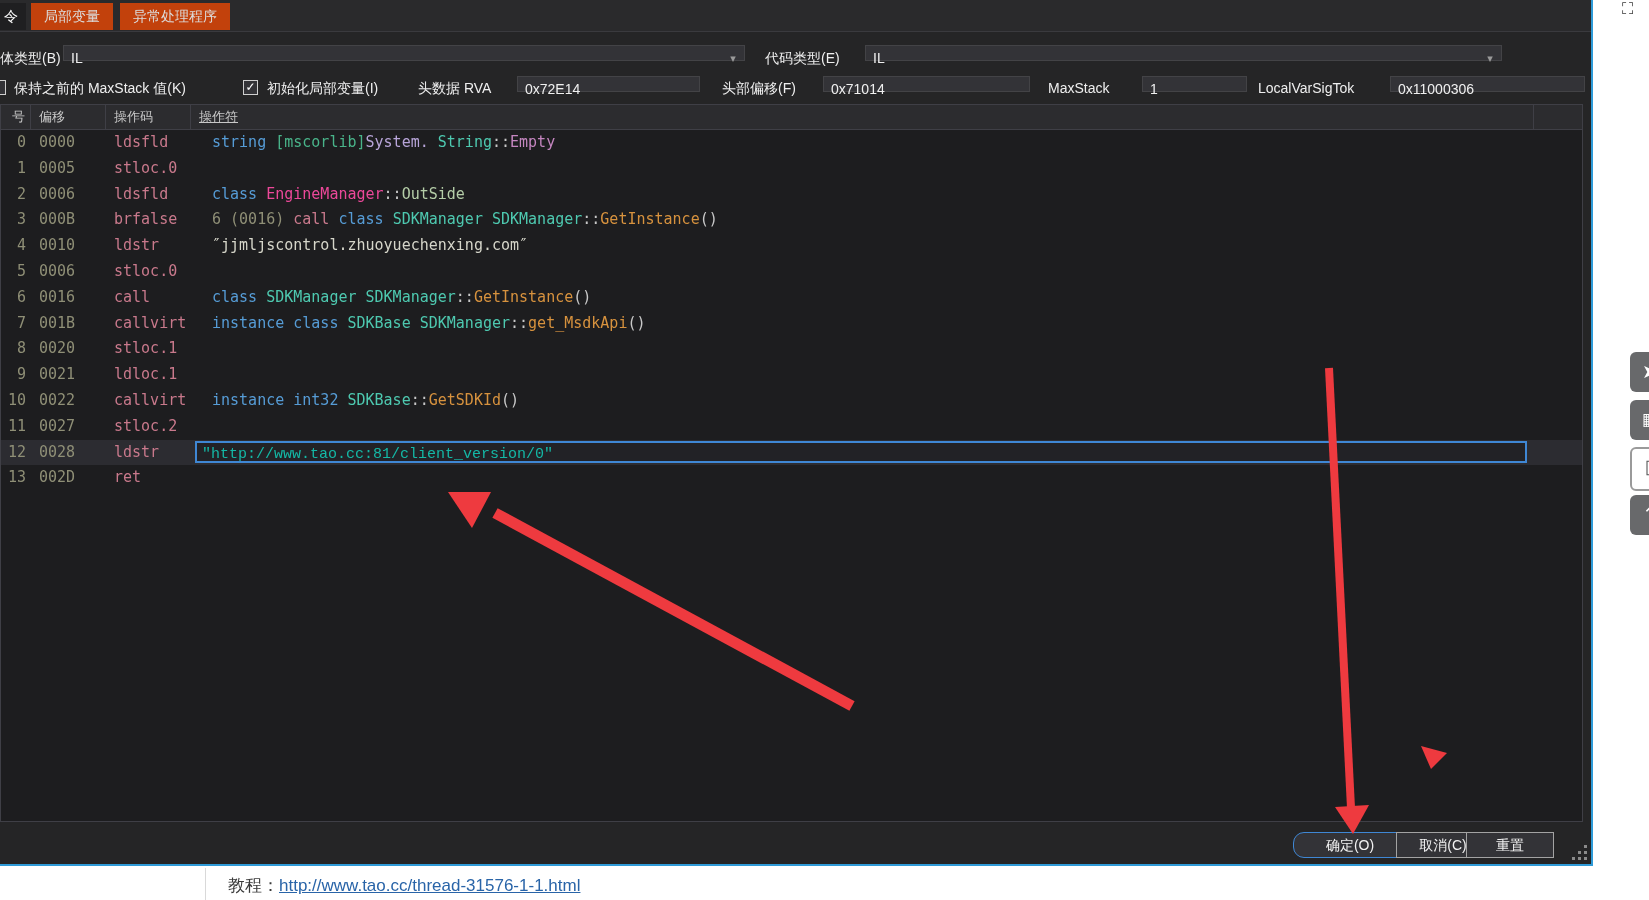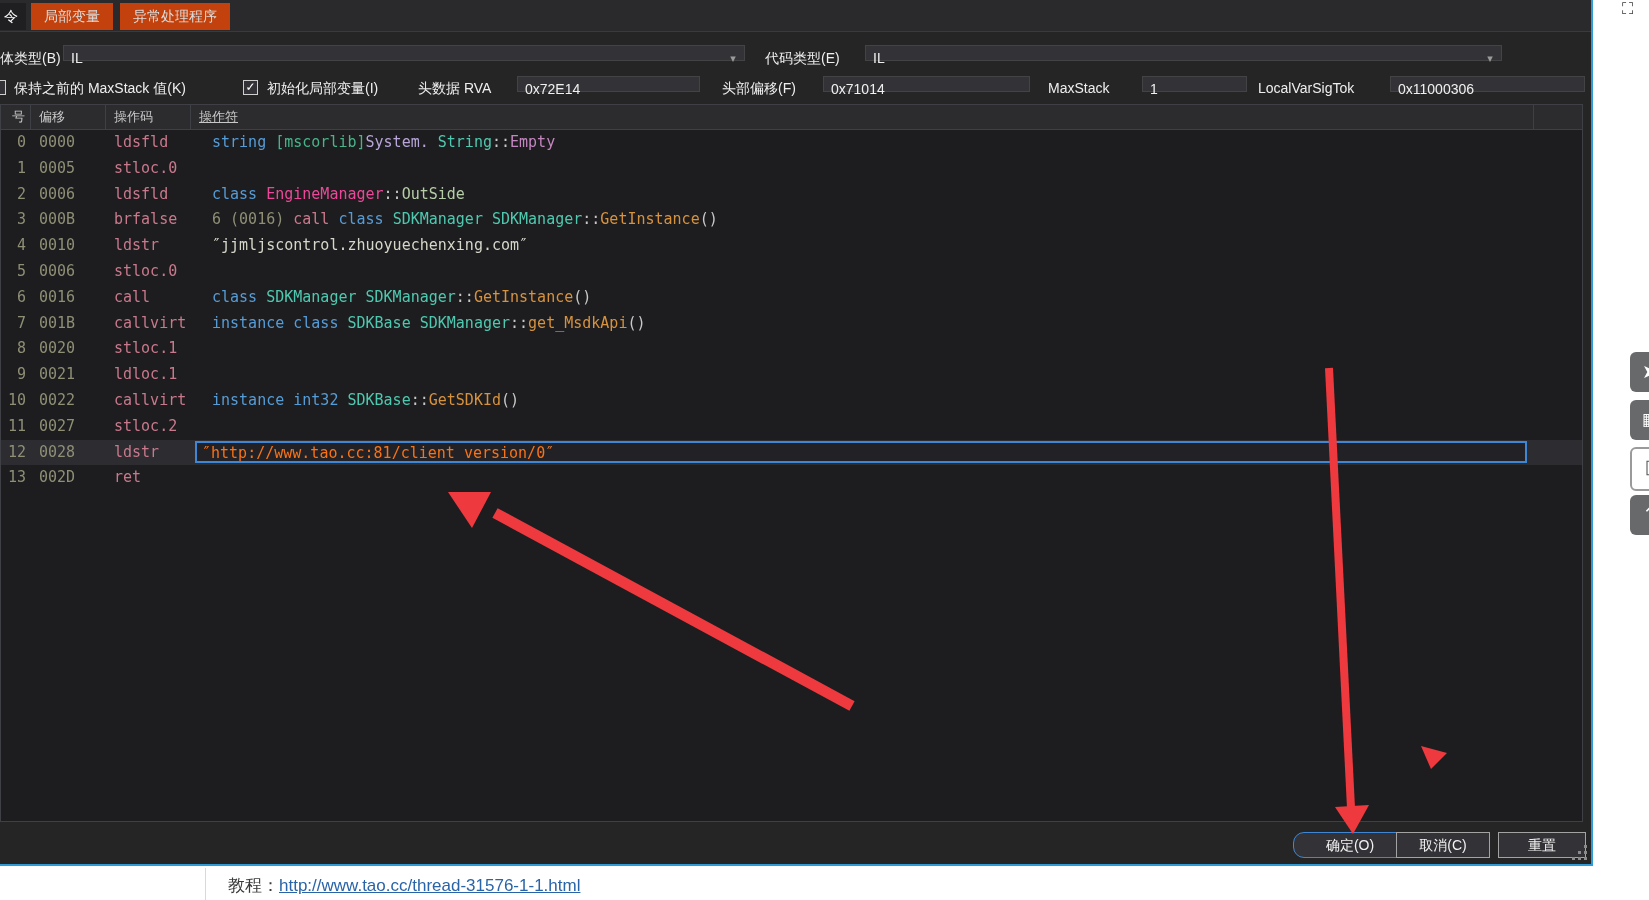--- a/index.html
+++ b/index.html
@@ -179,35 +179,35 @@
             <div class="c-idx">11</div>
             <div class="c-off">0027</div>
             <div class="c-opc">stloc.2</div>
             <div class="c-opr"></div>
           </div>
           <div class="row sel">
             <div class="c-idx">12</div>
             <div class="c-off">0028</div>
             <div class="c-opc">ldstr</div>
             <div class="c-opr">
-              <div class="opbox"><span style="color: #f97316;">″http://www.tao.cc:81/client_version/0″</span></div>
+              <div class="opbox"><span style="color: #14b8a6; font-family: Liberation Mono, monospace;">″http://www.tao.cc:81/client_version/0″</span></div>
             </div>
           </div>
           <div class="row">
             <div class="c-idx">13</div>
             <div class="c-off">002D</div>
             <div class="c-opc">ret</div>
             <div class="c-opr"></div>
           </div>
         </div>
     </div>
 
     <div class="btn primary" style="left:1293px;width:114px;border-radius:11px;">确定(O)</div>
     <div class="btn" style="left:1396px;width:94px;">取消(C)</div>
-    <div class="btn" style="left:1498px;width:88px;">重置</div>
+    <div class="btn" style="left:1466px;width:88px;">重置</div>
 
     <div>
       <div class="grip" style="left:1584px;top:857px;"></div>
       <div class="grip" style="left:1584px;top:851px;"></div>
       <div class="grip" style="left:1578px;top:857px;"></div>
       <div class="grip" style="left:1584px;top:845px;"></div>
       <div class="grip" style="left:1578px;top:851px;"></div>
       <div class="grip" style="left:1572px;top:857px;"></div>
     </div>
   </div>

